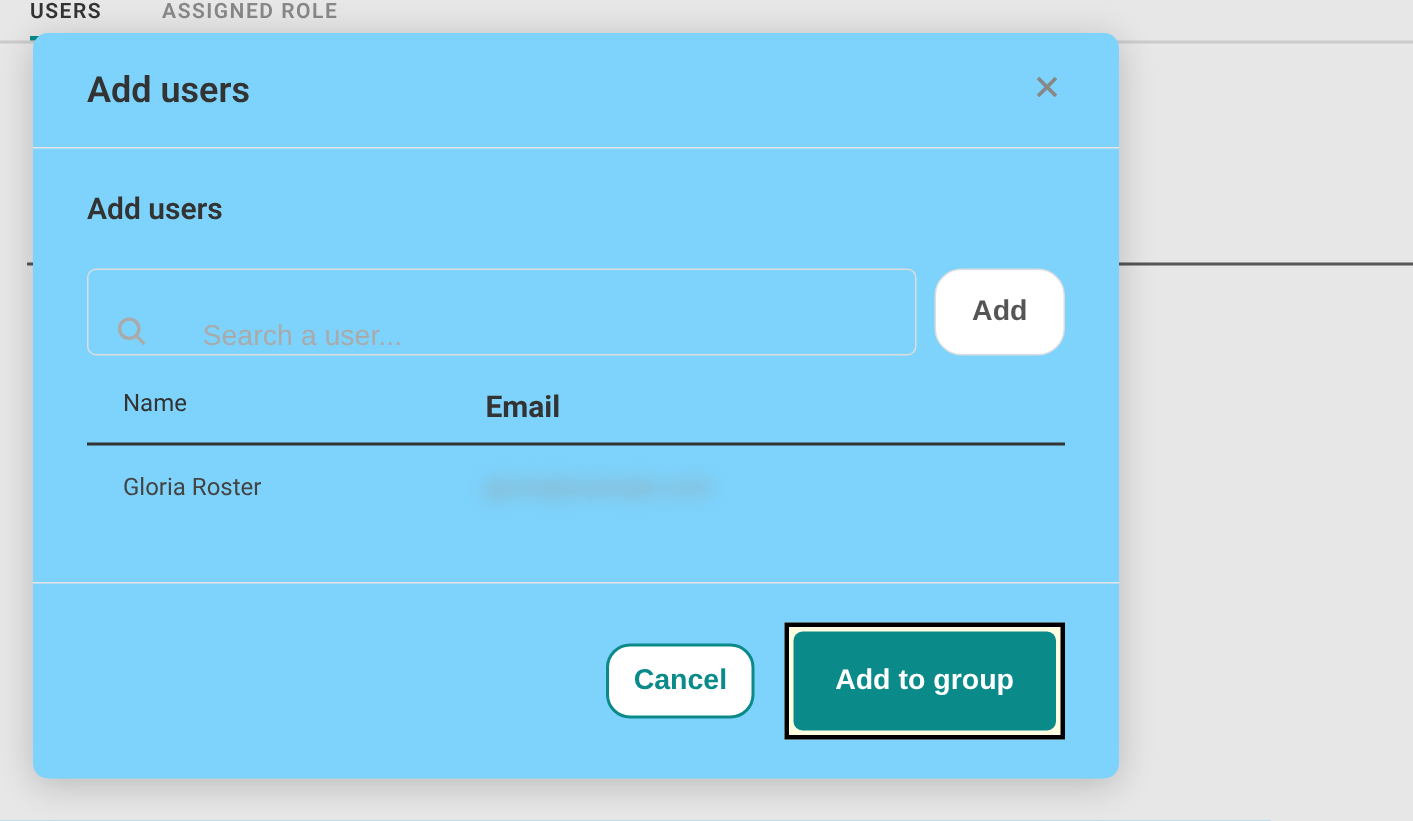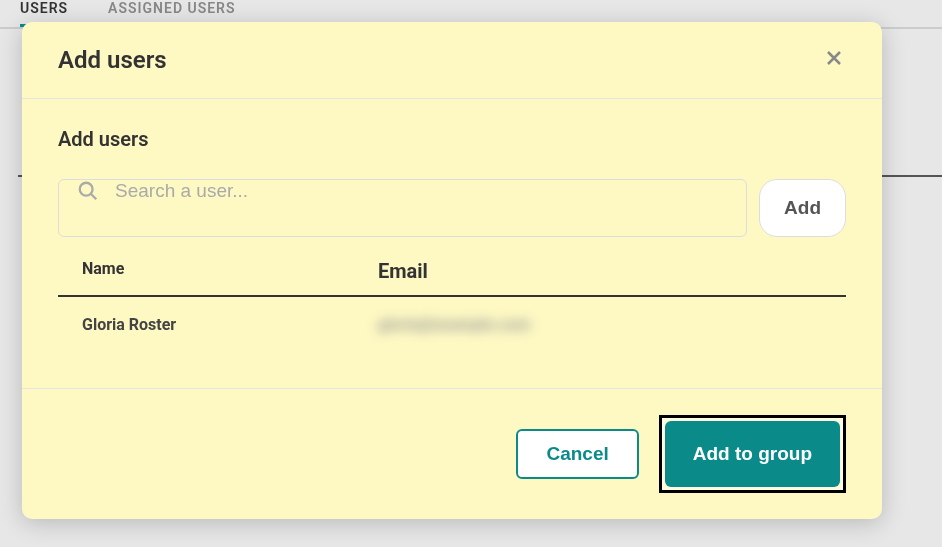--- a/index.html
+++ b/index.html
@@ -54,22 +54,22 @@
       left: 18px;
       right: 0;
       height: 2px;
       background: #555;
     }
     
     .modal {
       position: absolute;
       top: 22px;
       left: 22px;
-      width: 860px;
-      background: #fef9c3;
+      width: 724px;
+      background: #7dd3fc;
       border-radius: 10px;
       box-shadow: 0 4px 24px rgba(0,0,0,0.2);
     }
     
     .modal-header {
       display: flex;
       justify-content: space-between;
       align-items: center;
       padding: 24px 36px;
       border-bottom: 1px solid #e5e5e5;
@@ -109,23 +109,24 @@
       gap: 12px;
       margin-bottom: 22px;
     }
     
     .search-wrapper {
       flex: 1;
       position: relative;
       border: 1px solid #ddd;
       border-radius: 6px;
       display: flex;
-      align-items: flex-start;
+      align-items: flex-end;
       padding: 0 18px;
       height: 58px;
+      gap: 20px;
     }
     
     .search-icon svg {
       width: 22px;
       height: 22px;
       stroke: #aaa;
       stroke-width: 2.5;
       fill: none;
     }
     
@@ -154,28 +155,27 @@
       color: #555;
       cursor: pointer;
     }
     
     .table-head {
       display: flex;
       padding: 0 24px 12px 24px;
       border-bottom: 2px solid #333;
     }
     
-    .col-name { flex: 0 0 40%; font-weight: 700; font-size: 16px; color: #333; }
+    .col-name { flex: 0 0 40%; font-weight: 400; font-size: 16px; color: #333; }
     .col-email { flex: 1; font-weight: 700; font-size: 20px; color: #333; }
     
     .table-row {
       display: flex;
       padding: 18px 24px;
       align-items: flex-end;
-      font-weight: bold;
     }
     
     .cell-name { flex: 0 0 40%; font-size: 16px; color: #444; }
     .cell-email {
       flex: 1;
       font-size: 16px;
       color: #444;
       filter: blur(6px);
       user-select: none;
       color: #999;
@@ -189,22 +189,22 @@
       gap: 20px;
       align-items: center;
     }
     
     .btn-cancel {
       border: 2px solid #0b8a8a;
       background: #fff;
       color: #0b8a8a;
       font-size: 19px;
       font-weight: 600;
-      padding: 12px 28px;
-      border-radius: 6px;
+      padding: 12px 16px;
+      border-radius: 16px;
       cursor: pointer;
     }
     
     .highlight-wrap {
       border: 3px solid #000;
       padding: 3px;
       background: #fffde0;
       display: inline-block;
     }
     
@@ -219,21 +219,21 @@
       cursor: pointer;
       display: block;
     }
   </style>
 </head>
 <body>
 
 <div class="background">
   <div class="bg-tabs">
     <div class="bg-tab active">USERS</div>
-    <div class="bg-tab">ASSIGNED USERS</div>
+    <div class="bg-tab">ASSIGNED ROLE</div>
   </div>
   <div class="bg-line"></div>
 </div>
 
 <div class="modal">
   <div class="modal-header">
     <div class="modal-title">Add users</div>
     <div class="close-btn">
       <svg viewBox="0 0 24 24" fill="none">
         <path d="M6 6 L18 18 M18 6 L6 18"></path>

